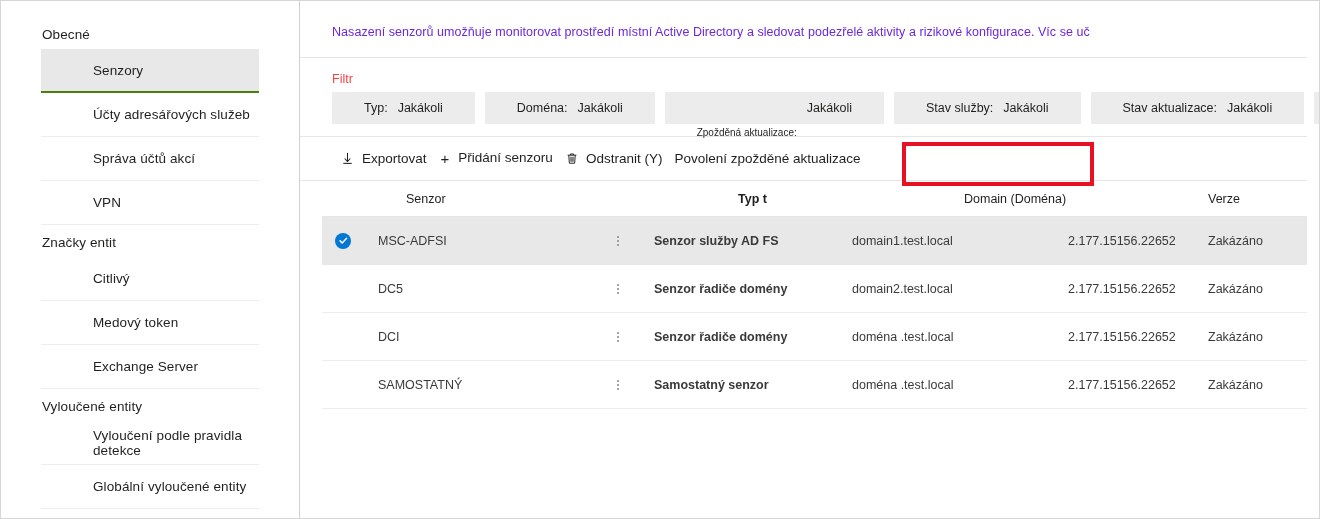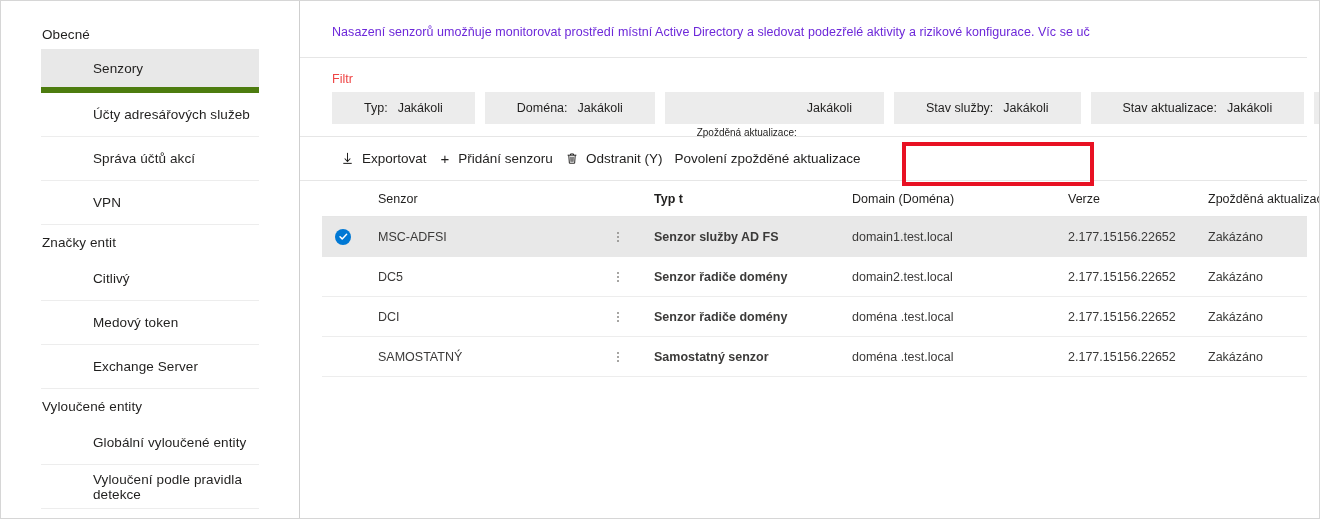--- a/index.html
+++ b/index.html
@@ -51,21 +51,21 @@
     padding-left: 52px;
     font-size: 13.5px;
     color: #201f1e;
     margin: 0 24px 0 24px;
     border-bottom: 1px solid #ededed;
     cursor: pointer;
     letter-spacing: 0.1px;
   }
   .nav-item.selected {
     background: #e8e8e8;
-    border-bottom: 6px solid #4d7c0f;
+    border-bottom: 2px solid #4d7c0f;
   }
 
   
   #main {
     flex: 1 1 auto;
     height: 100%;
     position: relative;
     background: #fff;
     overflow: hidden;
   }
@@ -118,21 +118,20 @@
     align-items: center;
     height: 44px;
     padding-left: 34px;
     gap: 0px;
     border-bottom: 1px solid #e6e6e6;
     margin-right: 12px;
     position: relative;
   }
   .tb-btn {
     display: flex;
-    align-items: center;
     gap: 7px;
     font-size: 13.5px;
     color: #201f1e;
     cursor: pointer;
     padding: 4px 6px;
     white-space: nowrap;
   }
   .tb-icon { display: inline-flex; align-items: center; justify-content: center; }
   .plus-sign { font-size: 15px; color: #201f1e; padding: 0 2px; }
 
@@ -155,23 +154,24 @@
   .thead, .trow {
     display: flex;
     align-items: center;
     font-size: 12.5px;
   }
   .thead {
     height: 36px;
     color: #201f1e;
     border-bottom: 1px solid #e6e6e6;
     margin-right: 12px;
+    gap: 28px;
   }
   .trow {
-    height: 40px;
+    height: 48px;
     color: #3b3a39;
     border-bottom: 1px solid #ededed;
     margin-right: 12px;
     cursor: pointer;
     position: relative;
   }
   .trow.sel {
     background: #e8e8e8;
     border-bottom: 1px solid #e8e8e8;
   }
@@ -220,24 +220,24 @@
         <span>Citlivý</span>
       </div>
       <div class="nav-item">
         <span>Medový token</span>
       </div>
       <div class="nav-item">
         <span>Exchange Server</span>
       </div>
       <div class="nav-group-title">Vyloučené entity</div>
       <div class="nav-item">
+        <span>Vyloučení podle pravidla detekce</span>
+      </div>
+      <div class="nav-item">
         <span>Globální vyloučené entity</span>
-      </div>
-      <div class="nav-item">
-        <span>Vyloučení podle pravidla detekce</span>
       </div>
       <div class="nav-group-title bold">Notifications</div>
     </div>
 
   <div id="main">
 
     <div class="intro">Nasazení senzorů umožňuje monitorovat prostředí místní Active Directory a sledovat podezřelé aktivity a rizikové konfigurace. Víc se uč</div>
 
     <div class="filter-zone">
       <div class="filter-label">Filtr</div>

